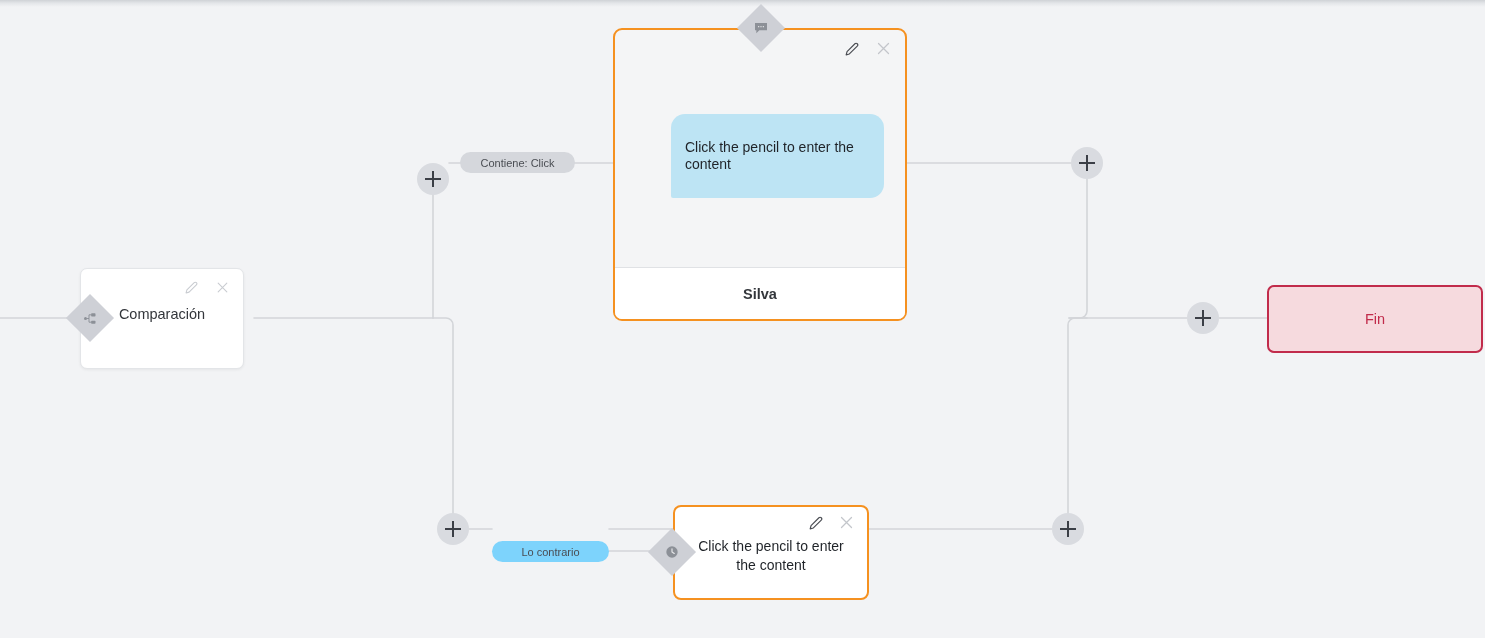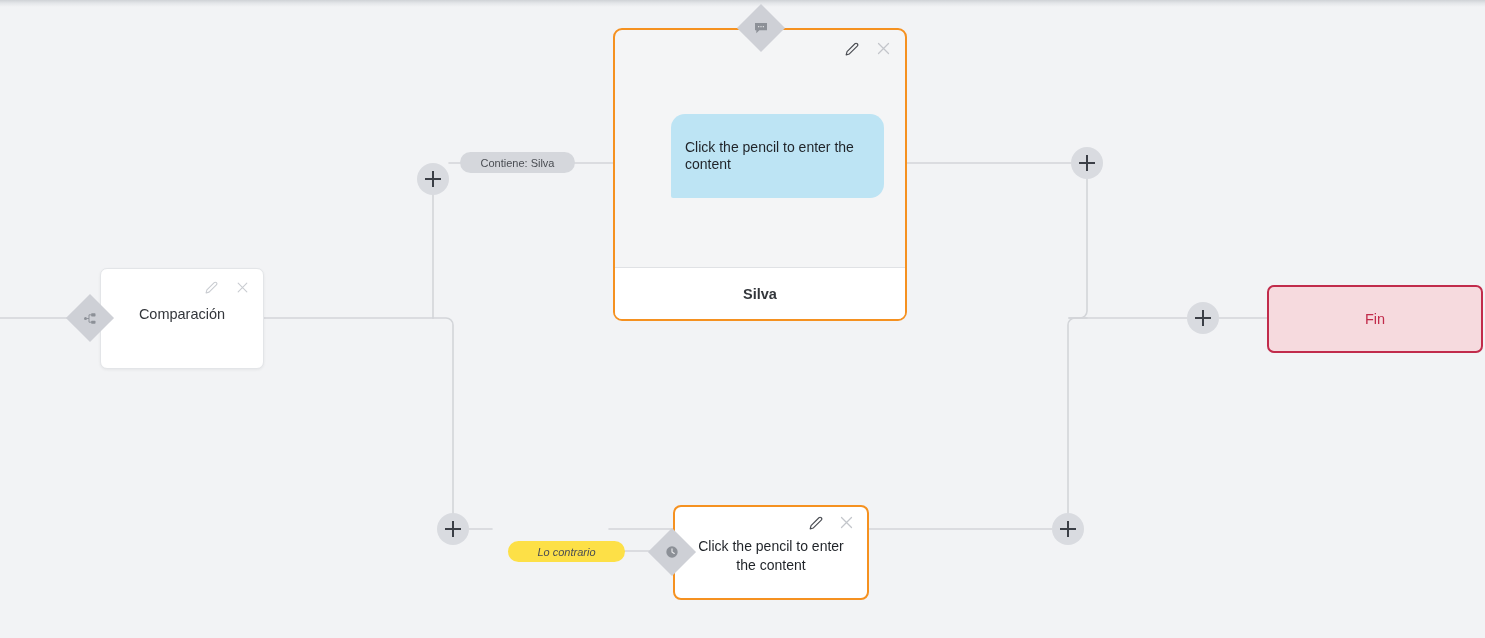--- a/index.html
+++ b/index.html
@@ -38,21 +38,21 @@
   .diamond .gly{
     position:absolute;left:0;top:0;width:34px;height:34px;
     transform:rotate(-45deg);
     display:flex;align-items:center;justify-content:center;
   }
 
   
   .node{position:absolute;z-index:5;box-sizing:border-box;}
 
   .node-cmp{
-    left:100px;top:268px;width:164px;height:101px;
+    left:80px;top:268px;width:164px;height:101px;
     background:#ffffff;border:1px solid #e3e5e8;border-radius:7px;
     box-shadow:0 1px 3px rgba(0,0,0,.06);
   }
   .cmp-icons{position:absolute;right:14px;top:12px;display:flex;gap:18px;align-items:center;}
   .cmp-body{
     position:absolute;left:0;top:30px;width:100%;
     text-align:center;color:#33363b;font-size:14.5px;line-height:30px;
   }
 
   .node-msg{
@@ -98,21 +98,21 @@
   .elabel{
     position:absolute;z-index:6;box-sizing:border-box;
     border-radius:11px;font-size:11px;color:#4a4d53;
     display:flex;align-items:center;justify-content:center;
     white-space:nowrap;
   }
   .elabel-gray{
     left:460px;top:152px;width:115px;height:21px;background:#d5d7dc;
   }
   .elabel-white{
-    left:508px;top:541px;width:117px;height:21px;background:#fde047;font-style:italic;
+    left:492px;top:541px;width:117px;height:21px;background:#7dd3fc;
   }
 
   .ico{display:inline-flex;align-items:center;justify-content:center;}
 </style>
 </head>
 <body>
 
 <div id="canvas">
 
   <div class="topshadow"></div>
@@ -231,16 +231,16 @@
     <div class="gly">
       <svg width="16" height="16" viewBox="0 0 24 24">
         <circle cx="12" cy="12" r="8.5" fill="#8c9097"></circle>
         <path d="M12 7.2V12l3.4 2.2" stroke="#e9eaec" stroke-width="1.7" fill="none" stroke-linecap="round"></path>
       </svg>
     </div>
   </div>
 
   <div class="node node-fin">Fin</div>
 
-  <div class="elabel elabel-gray">Contiene: Silva</div>
+  <div class="elabel elabel-gray">Contiene: Click</div>
   <div class="elabel elabel-white">Lo contrario</div>
 
 </div>
 
 </body></html>

